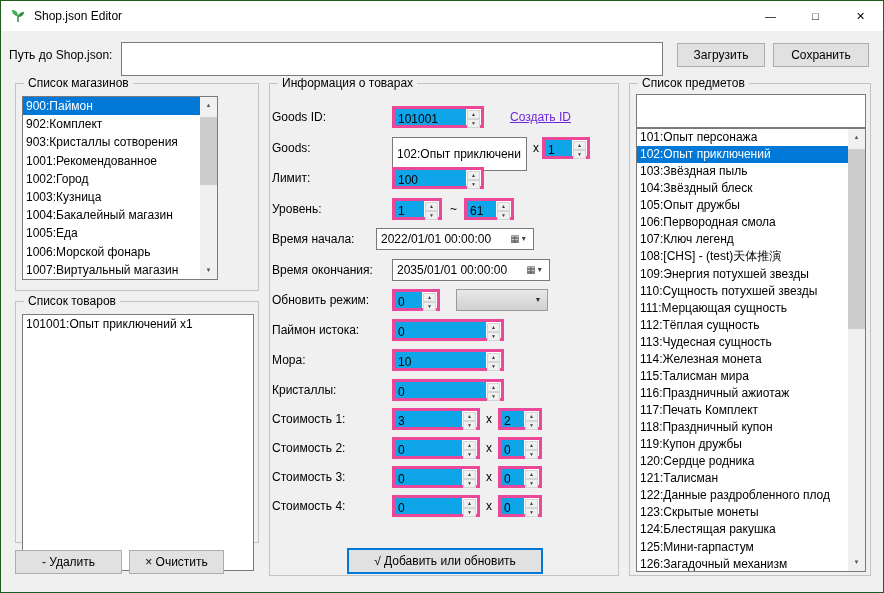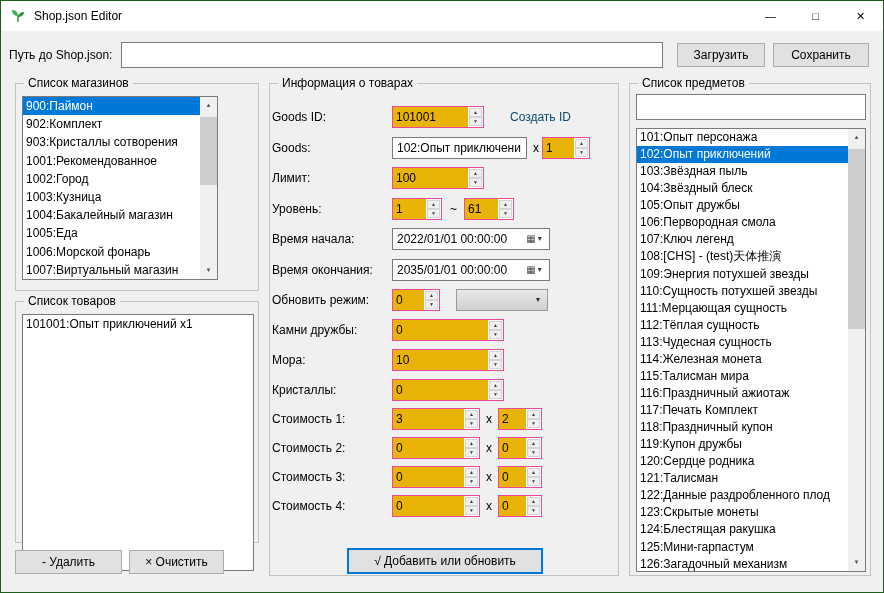--- a/index.html
+++ b/index.html
@@ -7,21 +7,21 @@
   body{font-family:"Liberation Sans","DejaVu Sans",sans-serif;font-size:12px;color:#000}
   #window{position:relative;width:884px;height:593px;background:#f0f0f0;border:1px solid #1e5c1e;overflow:hidden;margin:0}
   
   .titlebar{position:absolute;top:0;left:0;right:0;height:30px;background:#fff;display:flex;align-items:center}
   .app-icon{margin-left:9px;width:16px;height:16px;display:inline-block}
   .app-title{margin-left:8px;font-size:12px}
   .caps{position:absolute;right:0;top:0;display:flex}
   .cap-btn{width:45px;height:30px;line-height:30px;text-align:center;font-size:11px;color:#000}
   
   .lbl{position:absolute;white-space:nowrap}
-  .tb{position:absolute;border:1px solid #7a7a7a;background:#fff;font:12px "Liberation Sans","DejaVu Sans",sans-serif;padding:4px 4px;outline:none}
+  .tb{position:absolute;border:1px solid #7a7a7a;background:#fff;font:12px "Liberation Sans","DejaVu Sans",sans-serif;padding:16px 4px;outline:none}
   .btn{position:absolute;background:#e1e1e1;border:1px solid #adadad;font:12px "Liberation Sans","DejaVu Sans",sans-serif;color:#000;text-align:center;line-height:20px}
   
   .group{position:absolute;border:1px solid #c3c3c3}
   .gtitle{position:absolute;top:-8px;left:8px;background:#f0f0f0;padding:0 4px;font-size:12px;white-space:nowrap}
   
   .listbox{position:absolute;background:#fff;border:1px solid #7a7a7a}
   .list-items{position:absolute;top:0;left:0;right:17px;bottom:0;overflow:hidden}
   .no-scroll .list-items{right:0}
   .list-item{padding-left:3px;white-space:nowrap;overflow:hidden}
   .list-item.sel{background:#0078d7;color:#fff}
@@ -29,22 +29,22 @@
   .goods-list .list-item{height:18px;line-height:18px}
   .items-list .list-item{height:17.07px;line-height:17.07px}
   
   .vscroll{position:absolute;top:0;right:0;bottom:0;width:17px;background:#f0f0f0}
   .vs-btn{position:absolute;left:0;width:17px;height:17px;font-size:6px;line-height:17px;text-align:center;color:#555}
   .vs-btn.up{top:0}.vs-btn.down{bottom:0}
   .vs-thumb{position:absolute;left:0;width:17px;background:#cdcdcd}
   
   .flabel{position:absolute;left:2px;width:116px;height:22px;line-height:22px;white-space:nowrap}
   .sep{position:absolute;height:22px;line-height:22px}
-  .link{position:absolute;color:#0c4a6e;height:22px;line-height:22px;cursor:pointer}
-  .spin{position:absolute;display:flex;height:22px;border:1px solid #ec4899;background:#eab308}
+  .link{position:absolute;color:#6d28d9;text-decoration:underline;height:22px;line-height:22px;cursor:pointer}
+  .spin{position:absolute;display:flex;height:22px;border:3px solid #ec4899;background:#0ea5e9}
   .spin-val{flex:1;line-height:20px;padding-left:3px;overflow:hidden;white-space:nowrap}
   .spin-btns{width:15px;display:flex;flex-direction:column;justify-content:space-between;padding:1px;background:#fff}
   .spin-b{height:9px;background:#f0f0f0;border:1px solid #d5d5d5;color:#404040;font-size:5px;line-height:7px;text-align:center}
   .dtp{position:absolute;display:flex;height:22px;border:1px solid #7a7a7a;background:#fff}
   .dtp-val{flex:1;line-height:20px;padding-left:4px;white-space:nowrap;overflow:hidden}
   .dtp-btn{width:30px;display:flex;align-items:center;justify-content:center;gap:2px;color:#404040}
   .dtp-cal{font-size:10px;line-height:10px}
   .dtp-dd{font-size:8px;line-height:8px}
   .combo{position:absolute;height:22px;border:1px solid #999;background:linear-gradient(#e8e8e8,#d0d0d0);display:flex}
   .combo-val{flex:1;line-height:20px;padding-left:4px}
@@ -156,21 +156,21 @@
     <span class="sep" style="left:180px;top:114px">~</span>
     <span class="spin" style="left:194px;top:114px;width:50px">
       <span class="spin-val">61</span>
       <span class="spin-btns">
           <span class="spin-b">▲</span>
           <span class="spin-b">▼</span>
         </span>
     </span>
 
     <span class="flabel" style="top:144px">Время начала:</span>
-    <span class="dtp" style="left:122px;top:144px;width:158px">
+    <span class="dtp" style="left:106px;top:144px;width:158px">
       <span class="dtp-val">2022/01/01 00:00:00</span>
       <span class="dtp-btn">
         <span class="dtp-cal">▦</span>
         <span class="dtp-dd">▾</span>
       </span>
     </span>
 
     <span class="flabel" style="top:175px">Время окончания:</span>
     <span class="dtp" style="left:122px;top:175px;width:158px">
       <span class="dtp-val">2035/01/01 00:00:00</span>
@@ -186,21 +186,21 @@
       <span class="spin-btns">
           <span class="spin-b">▲</span>
           <span class="spin-b">▼</span>
         </span>
     </span>
     <span class="combo" style="left:186px;top:205px;width:92px">
       <span class="combo-val"></span>
       <span class="combo-arrow">▼</span>
     </span>
 
-    <span class="flabel" style="top:235px">Камни дружбы:</span>
+    <span class="flabel" style="top:235px">Паймон истока:</span>
     <span class="spin" style="left:122px;top:235px;width:112px">
       <span class="spin-val">0</span>
       <span class="spin-btns">
           <span class="spin-b">▲</span>
           <span class="spin-b">▼</span>
         </span>
     </span>
 
     <span class="flabel" style="top:265px">Мора:</span>
     <span class="spin" style="left:122px;top:265px;width:112px">

